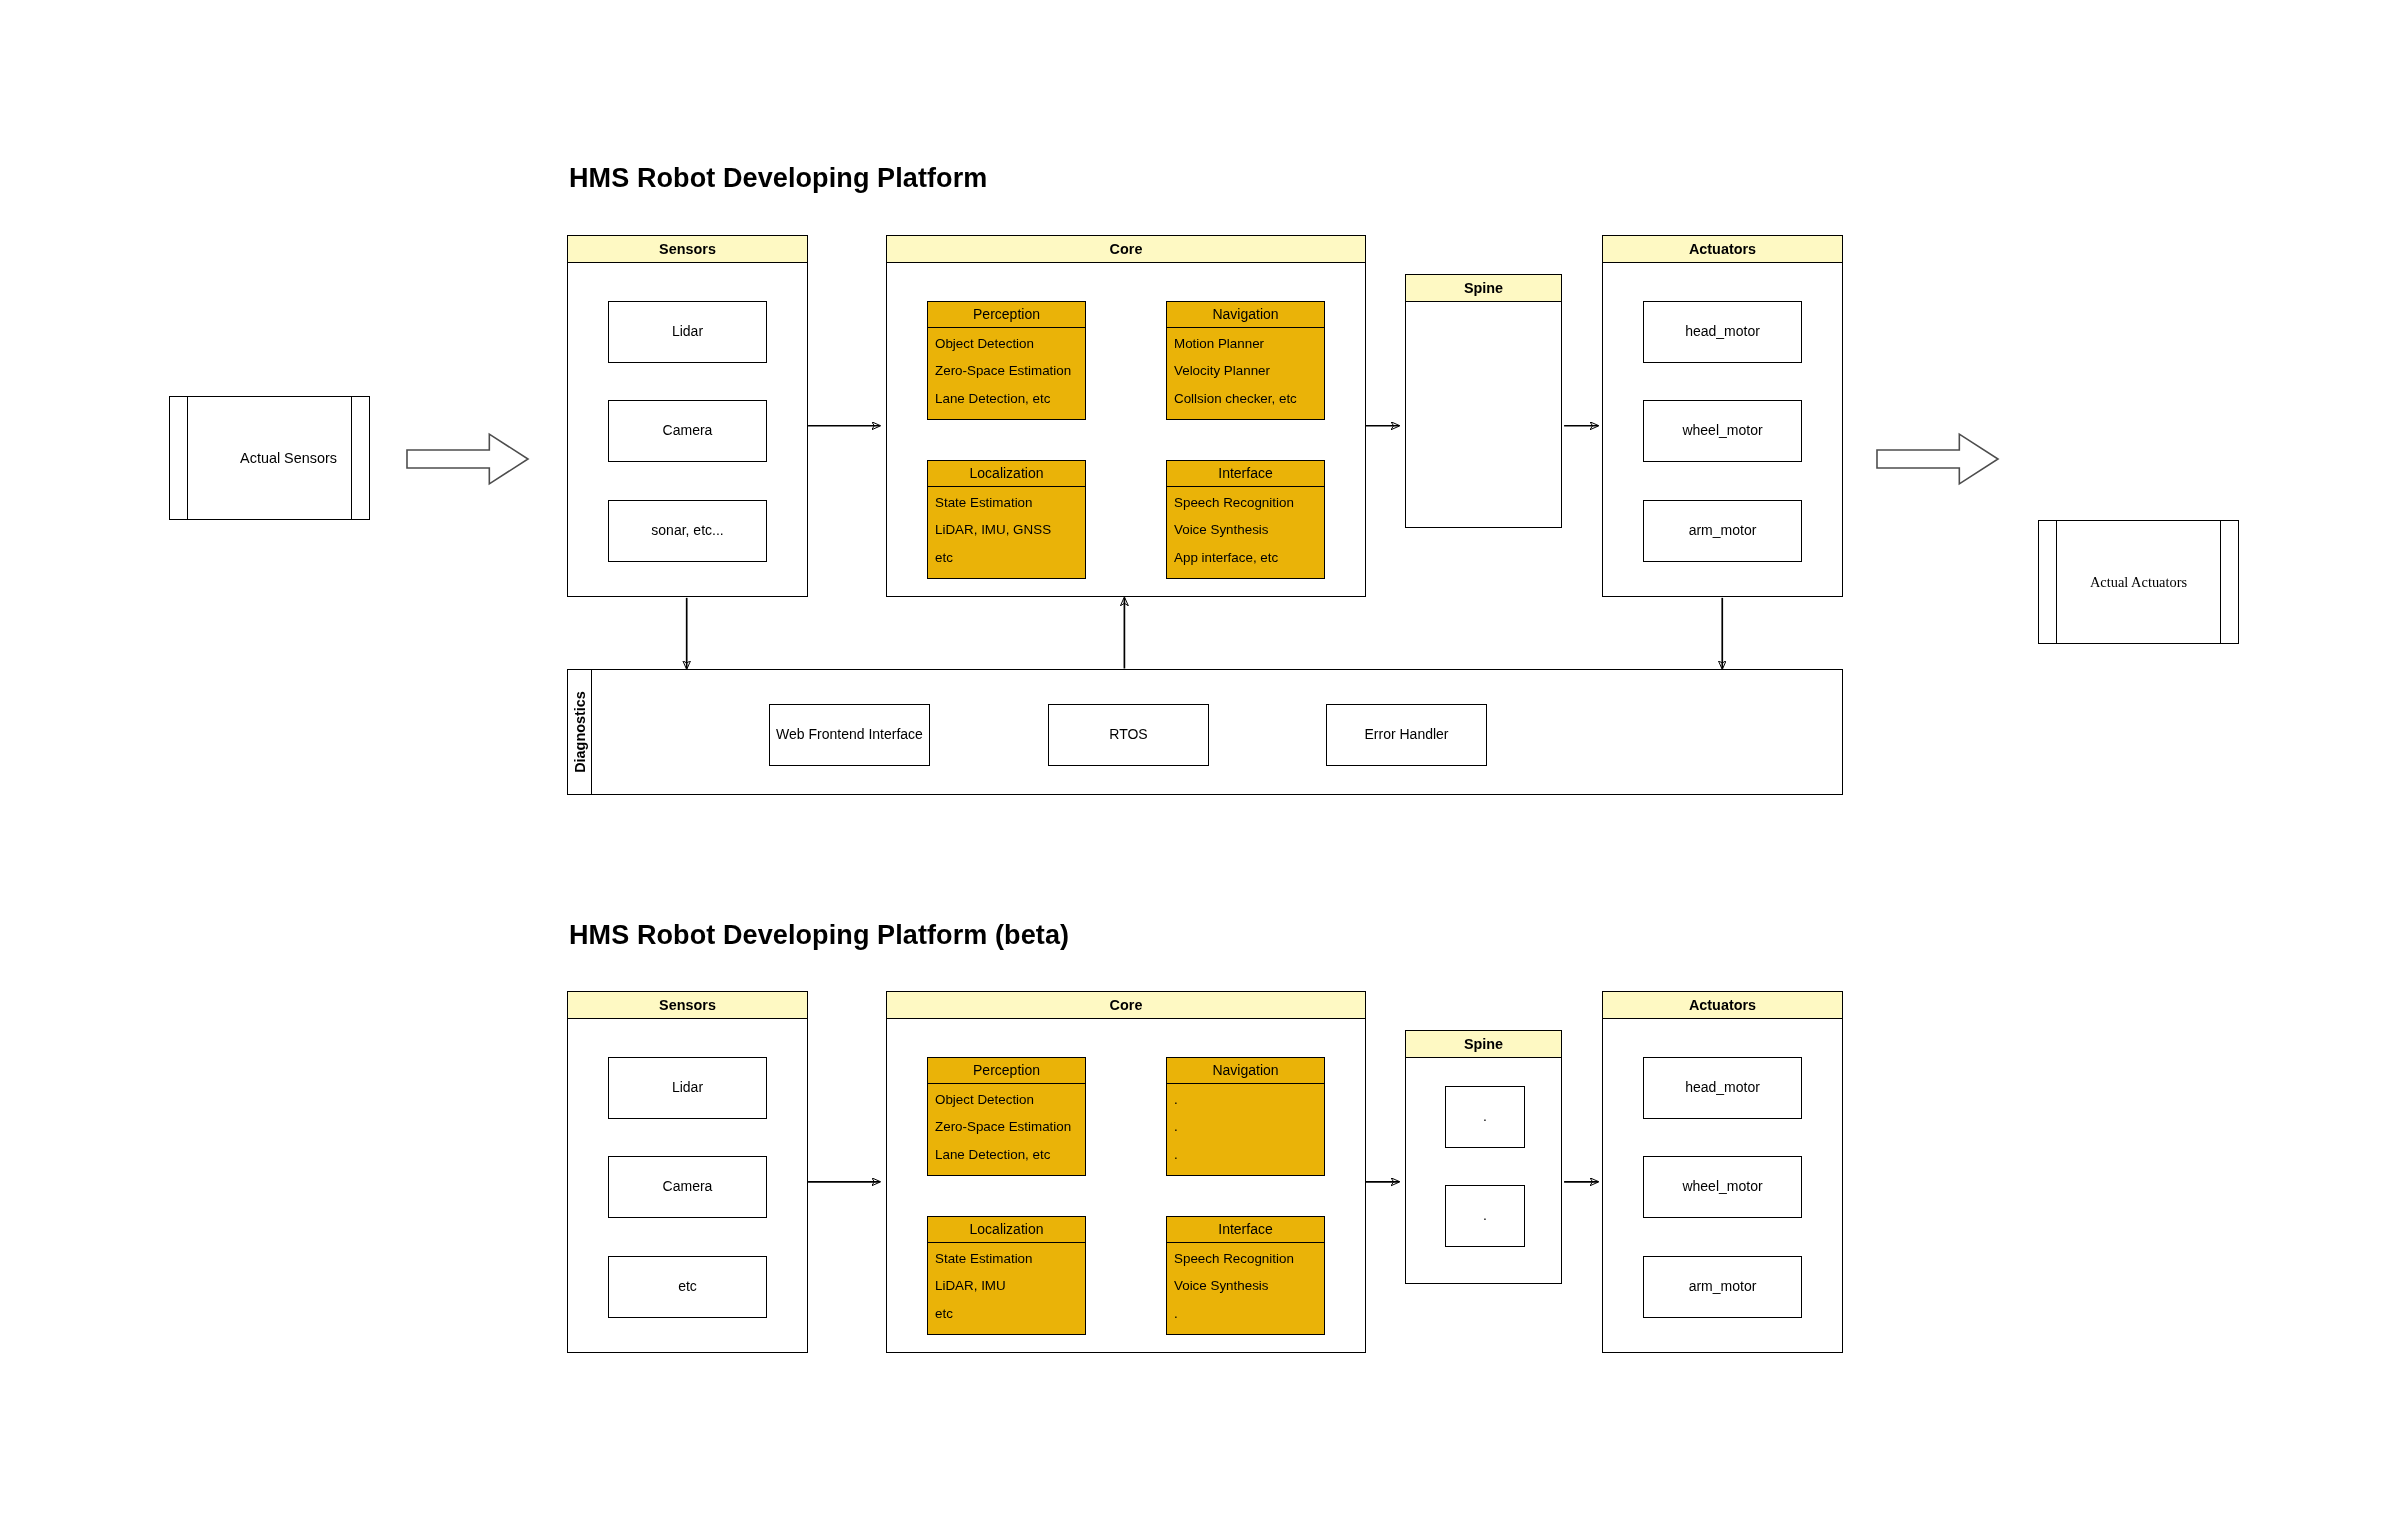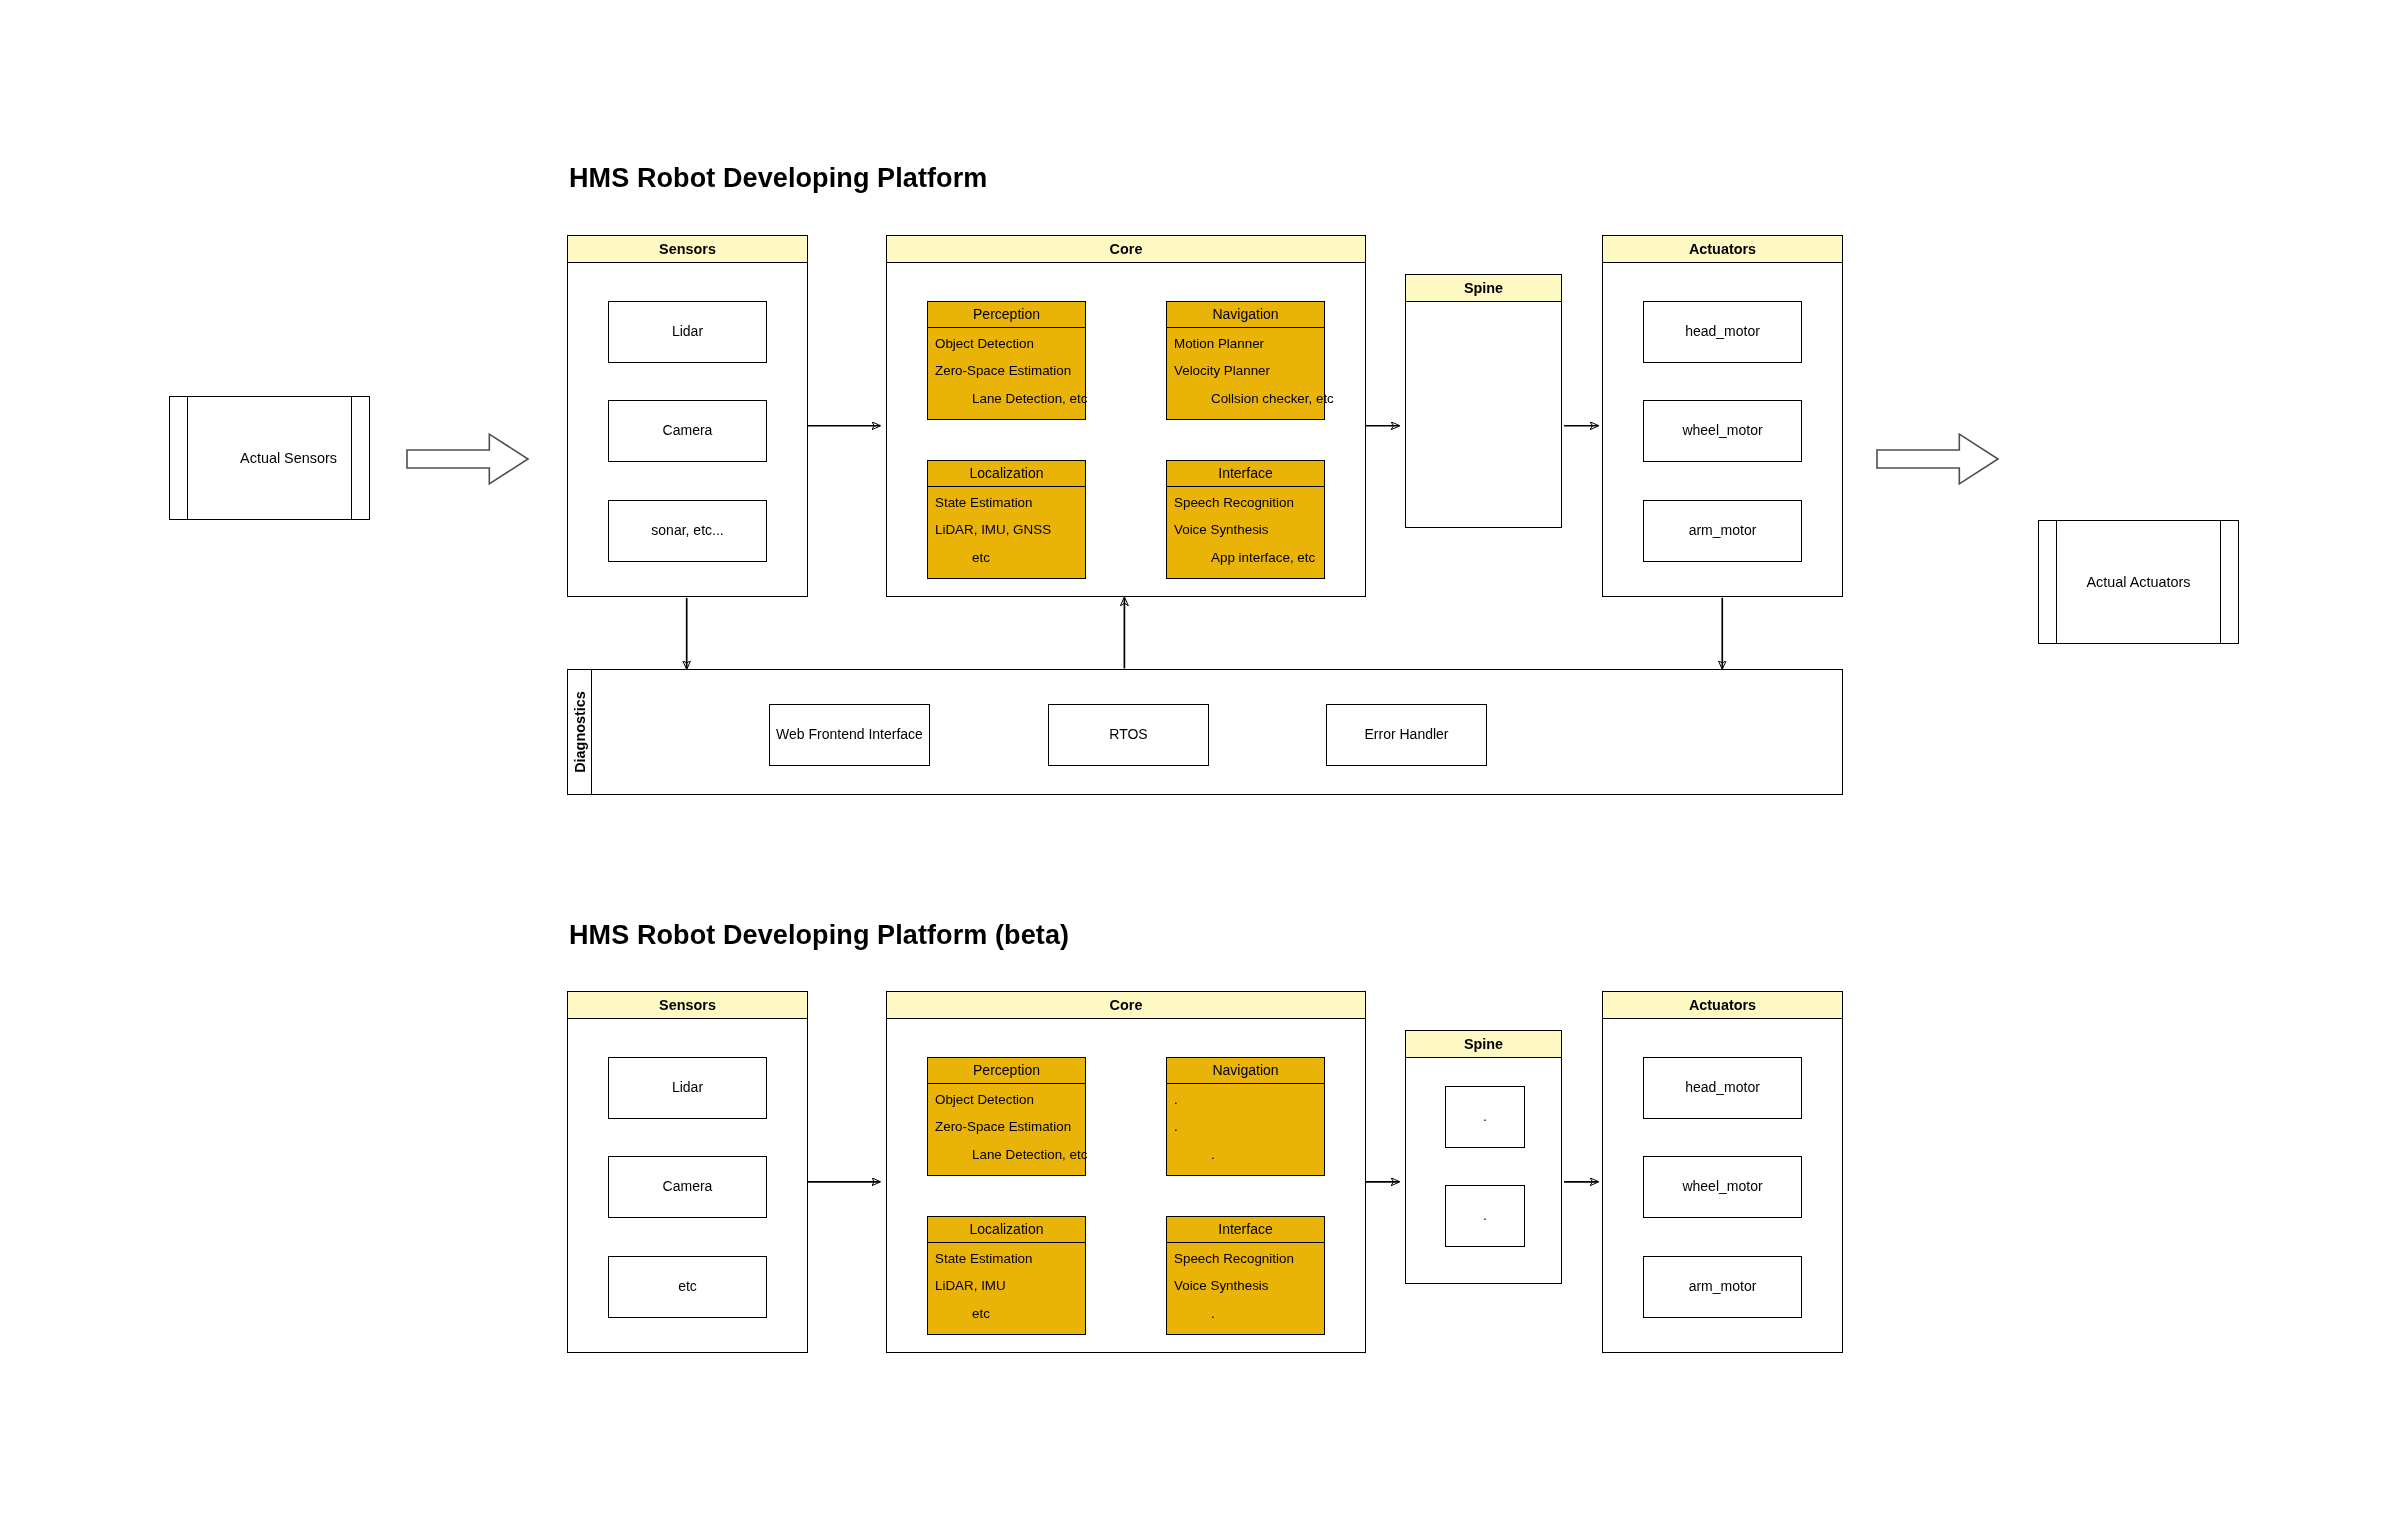--- a/index.html
+++ b/index.html
@@ -86,21 +86,21 @@
   }
   .card-list {
     padding: 9px 7px 6px 7px;
   }
   .card-list .li {
     font-size: 13.4px;
     line-height: 1;
     margin-bottom: 14px;
     white-space: nowrap;
   }
-  .card-list .li:last-child { margin-bottom: 0; margin-left: 37px; }
+  .card-list .li:last-child { margin-bottom: 0; }
 
   
   .diag {
     border: 1.6px solid #000000;
     background: #ffffff;
     display: flex;
   }
   .diag-header {
     width: 23px;
     flex: 0 0 23px;
@@ -264,21 +264,21 @@
         <span>arm_motor</span>
       </div>
     </div>
   </div>
 
   <div class="abs" style="left:1876px; top:430px; width:124px; height:58px;">
     <svg width="124" height="58" viewBox="0 0 125 58">
       <path d="M1,20 L84,20 L84,4 L123,29 L84,54 L84,38 L1,38 Z" fill="#ffffff" stroke="#4d4d4d" stroke-width="1.6" stroke-linejoin="miter"></path>
     </svg>
   </div>
-  <div class="abs tape" style="left:2038px; top:396px; width:201px; height:124px;">
+  <div class="abs tape" style="left:2038px; top:396px; width:201px; height:124px;font-family:Liberation Serif, serif;">
     <span>Actual Actuators</span>
   </div>
 
   <div class="abs diag" style="left:567px; top:669px; width:1276px; height:126px;">
     <div class="diag-header">
       <span>Diagnostics</span>
     </div>
     <div class="diag-body">
       <div class="abs node" style="left:177px; top:34px; width:161px; height:62px;">
         <span>Web Frontend Interface</span>

